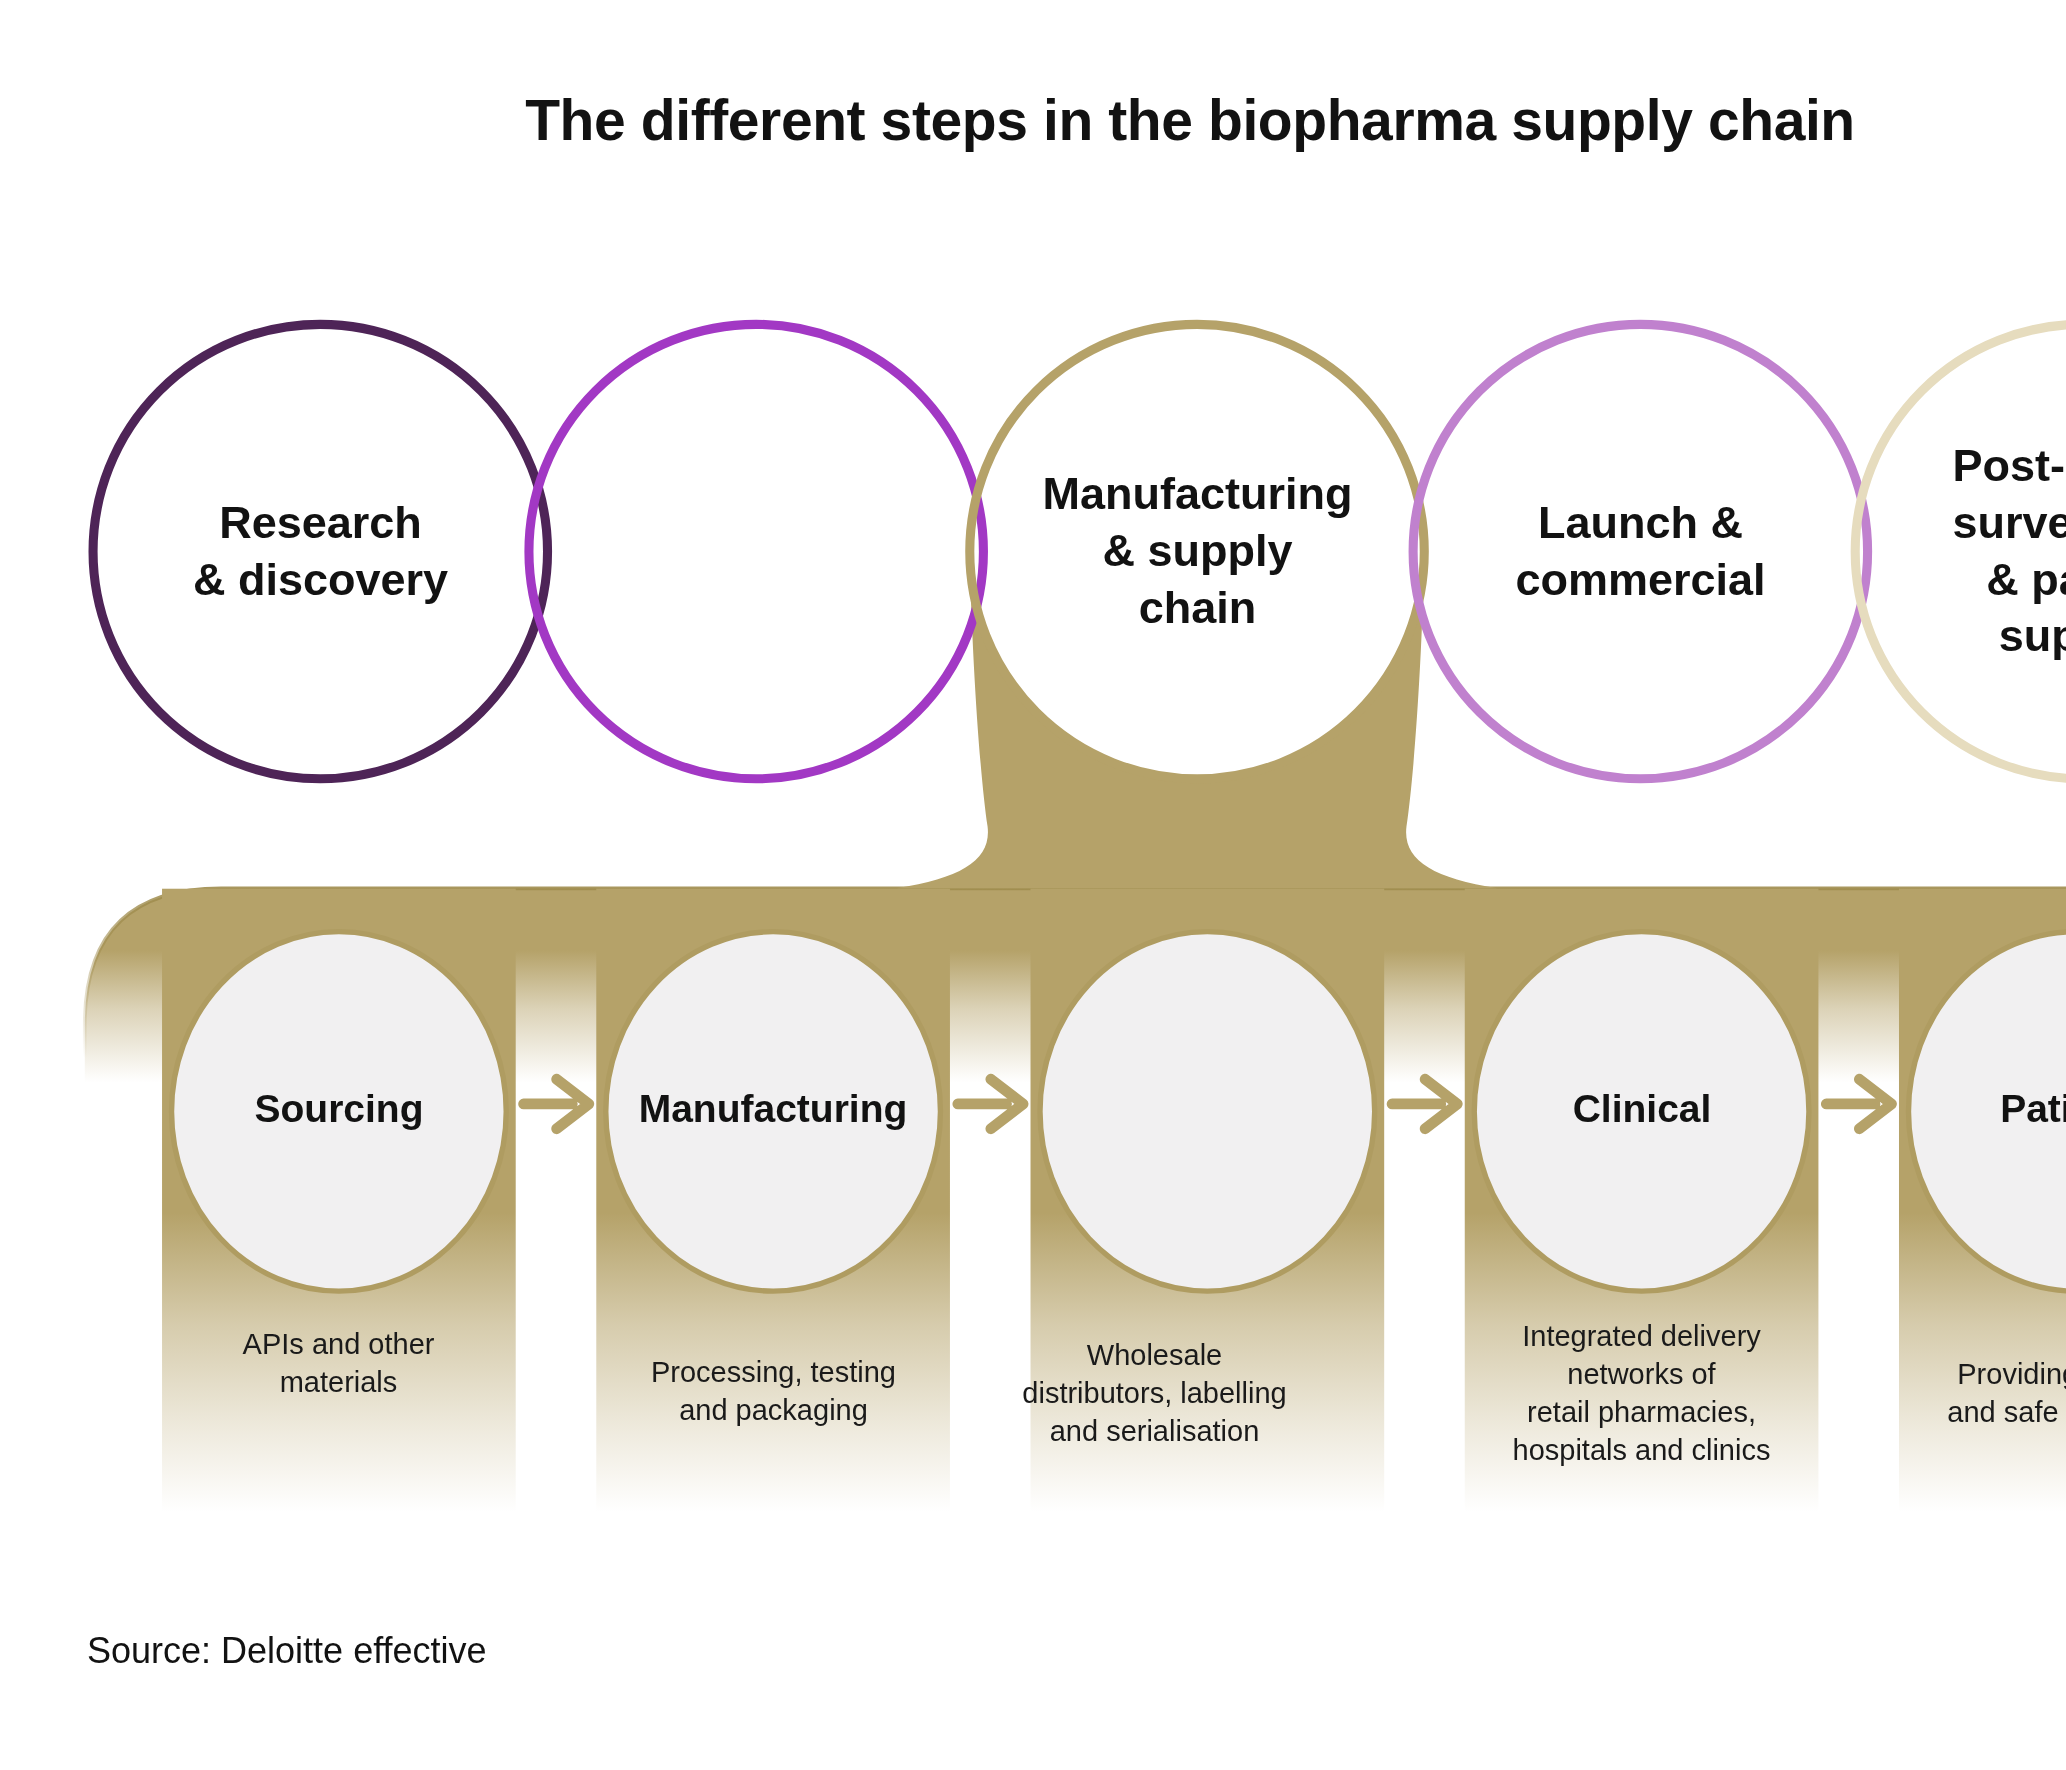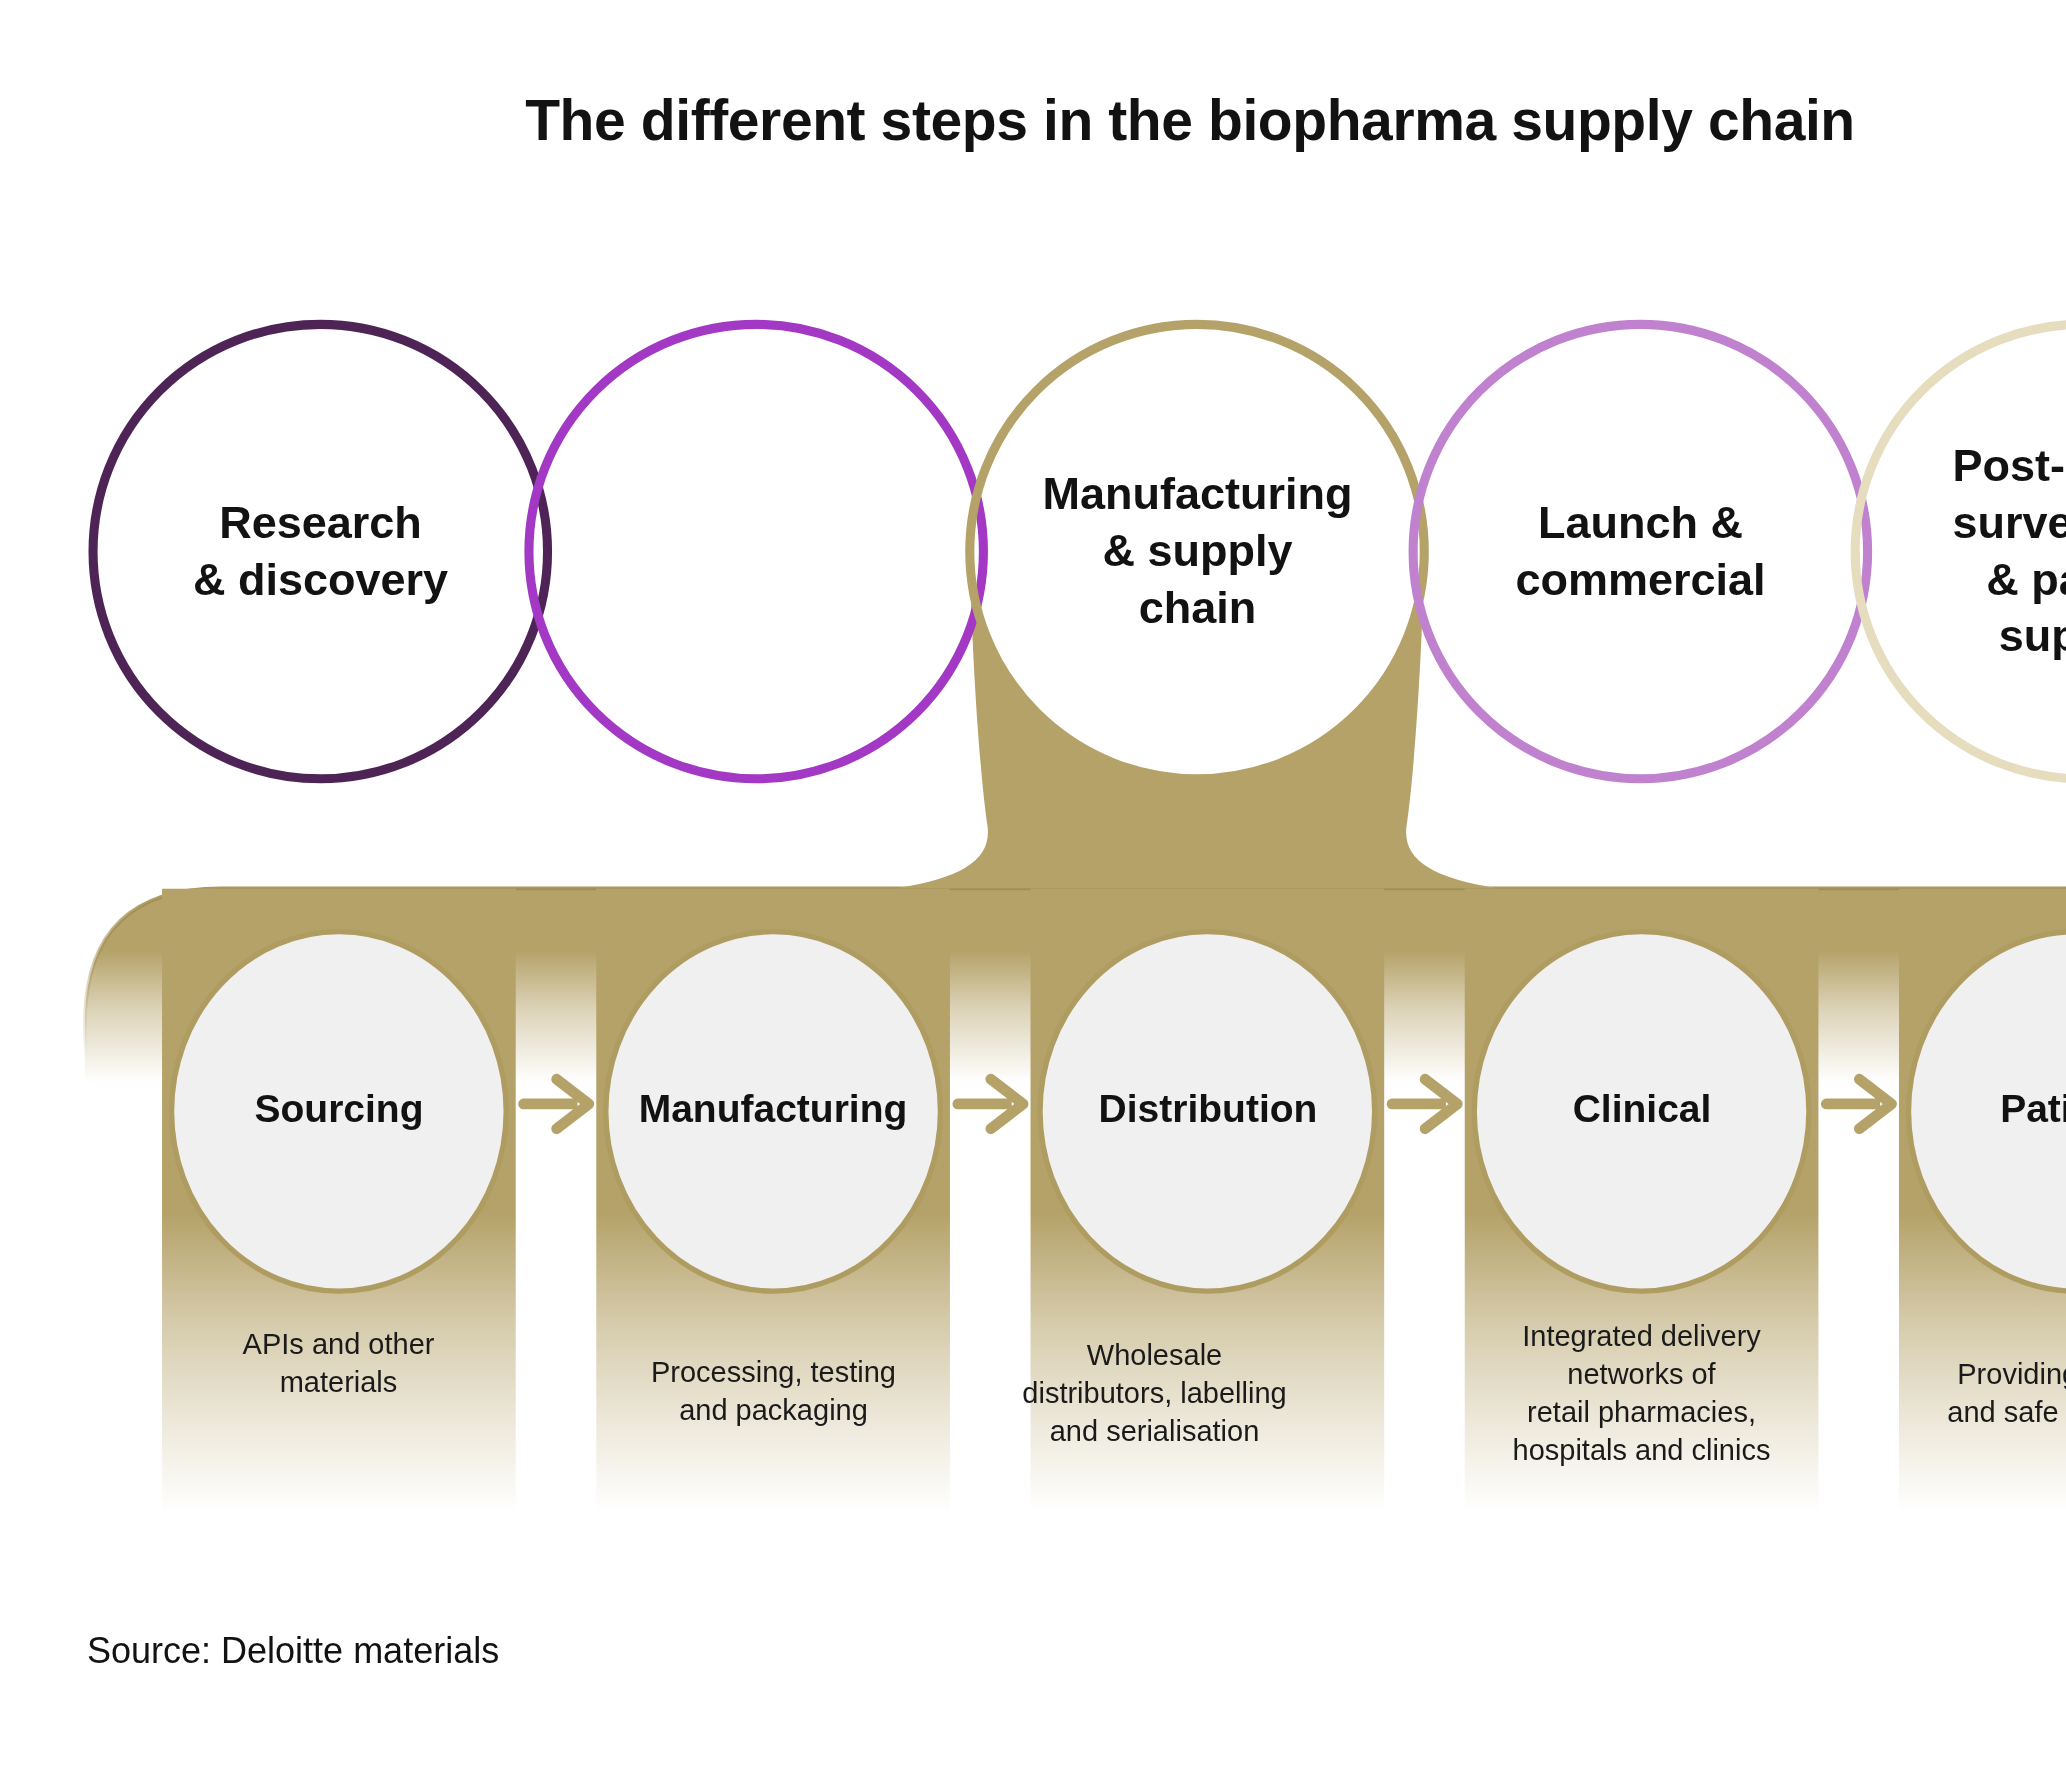--- a/index.html
+++ b/index.html
@@ -101,23 +101,20 @@
 &amp; patient
 support</span>
     </div>
 
   <div class="step-label" style="left:162px">
     <span>Sourcing</span>
     </div>
   <div class="step-label" style="left:596px">
     <span>Manufacturing</span>
     </div>
-  <div class="step-label" style="left:1031px">
-    <span>Distribution</span>
-    </div>
   <div class="step-label" style="left:1465px">
     <span>Clinical</span>
     </div>
   <div class="step-label" style="left:1899px">
     <span>Patients</span>
     </div>
 
   <div class="desc" style="left:132px;top:1325px">
     <span>APIs and other
 materials</span></div>
@@ -130,15 +127,15 @@
 and serialisation</span></div>
   <div class="desc" style="left:1435px;top:1317px">
     <span>Integrated delivery
 networks of
 retail pharmacies,
 hospitals and clinics</span></div>
   <div class="desc" style="left:1869px;top:1355px">
     <span>Providing effective
 and safe treatments</span></div>
 
-  <div class="source">Source: Deloitte materials</div>
+  <div class="source">Source: Deloitte effective</div>
 </div>
 
 
 </body></html>

